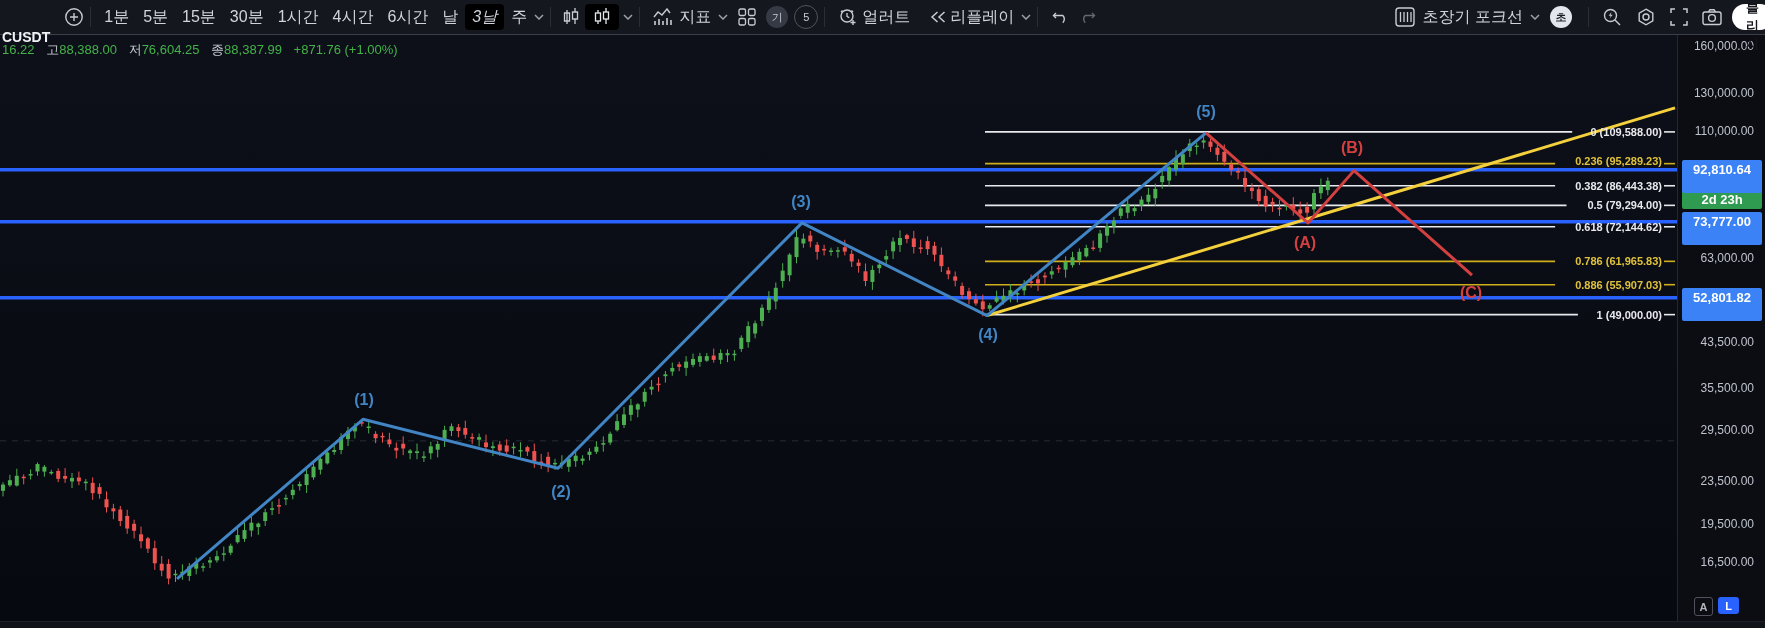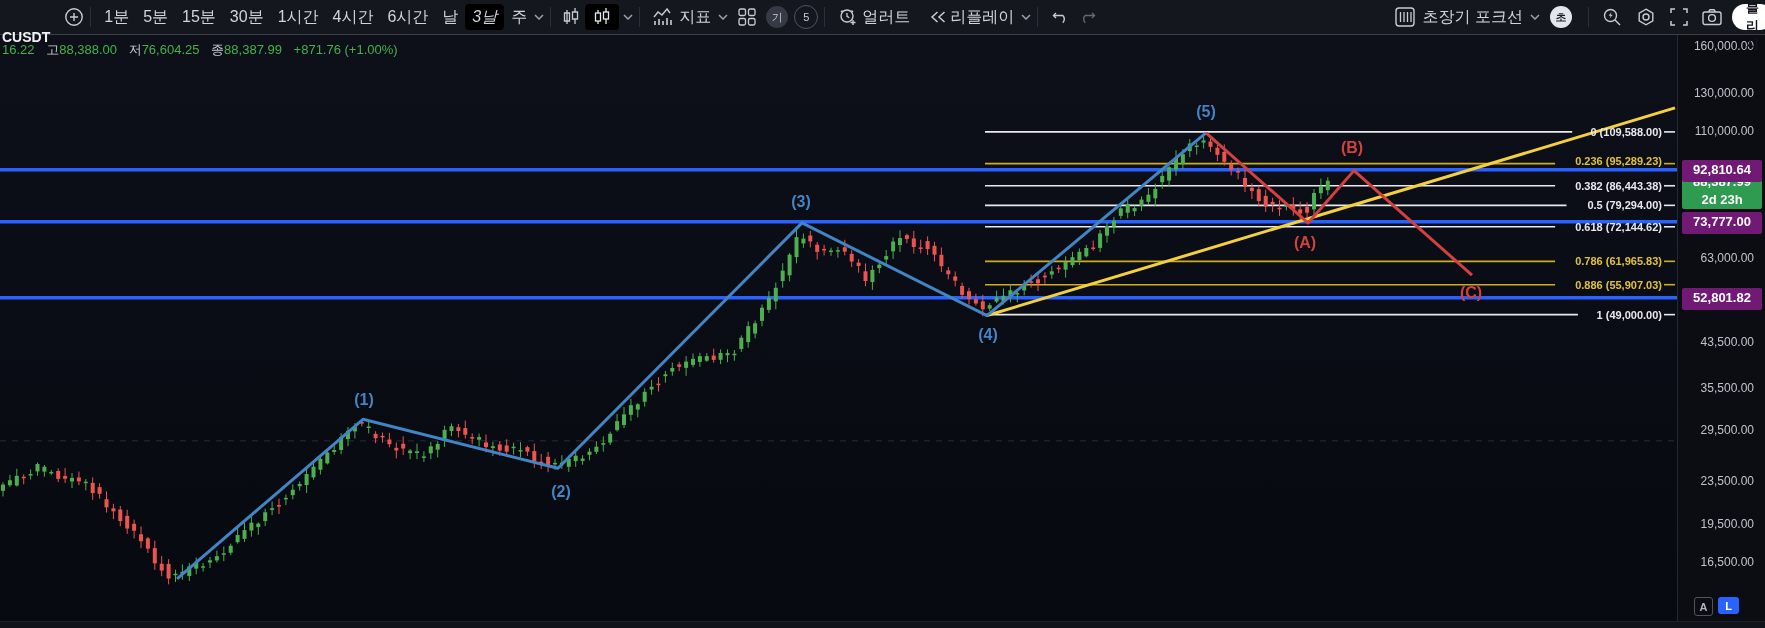--- a/index.html
+++ b/index.html
@@ -34,21 +34,21 @@
   .legend .val{font-weight:500;}
   
   .chart-bg{position:absolute;left:0;top:34px;width:1677px;height:594px;
             background:linear-gradient(#0d1019,#070910);}
   #chart{position:absolute;left:0;top:0;z-index:10;}
   .axis{position:absolute;left:1677px;top:34px;width:88px;height:594px;background:#0b0d13;
         border-left:1px solid #242834;z-index:20;}
   .tick{position:absolute;right:12px;font-size:12px;color:#bfc3cc;white-space:nowrap;}
   .badge{position:absolute;left:4px;width:80px;border-radius:2px;color:#fff;font-weight:bold;
          font-size:13px;text-align:center;z-index:22;}
-  .badge.blue{background:#701a75;line-height:19px;height:22px;z-index:23;text-align:center;}
+  .badge.blue{background:#3b82f6;line-height:19px;height:33px;z-index:23;text-align:center;}
   .badge.green{background:#2e9b50;z-index:22;}
   .badge.green div{line-height:18px;height:18px;}
   .fib-label{position:absolute;font-size:11px;font-weight:bold;white-space:nowrap;z-index:15;
              transform:translateY(-50%);}
   .wave-label{position:absolute;font-size:16px;font-weight:bold;z-index:16;
               transform:translate(-50%,-50%);}
   .scale-btns{position:absolute;left:1694px;top:597px;display:flex;gap:5px;z-index:25;}
   .sbtn{width:17px;height:17px;border-radius:3px;font-size:11px;font-weight:bold;display:flex;
         align-items:center;justify-content:center;}
   .sbtn.auto{border:1px solid #50535e;color:#b2b5be;}

